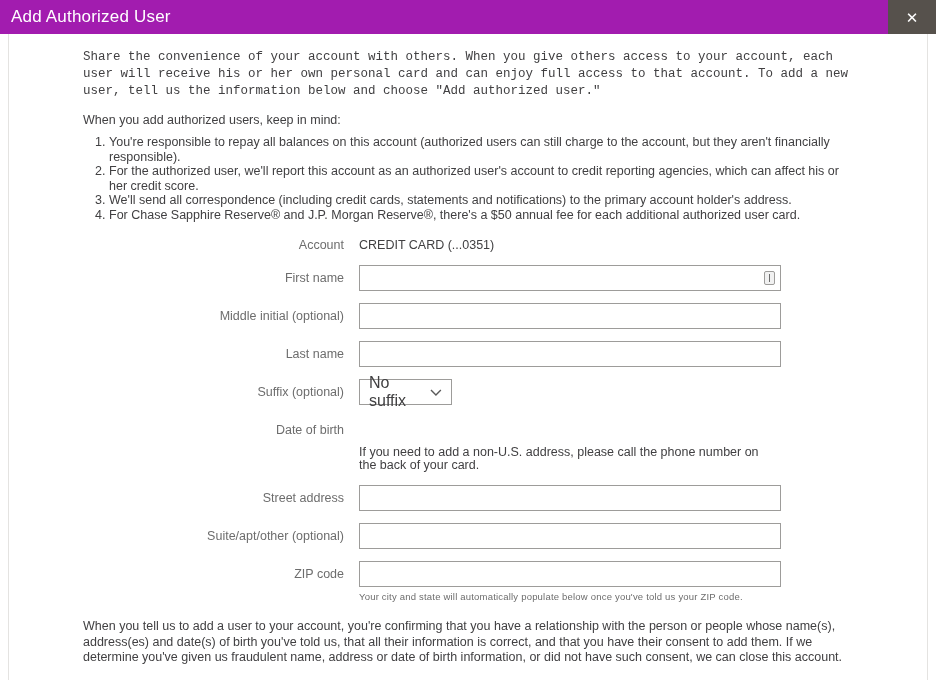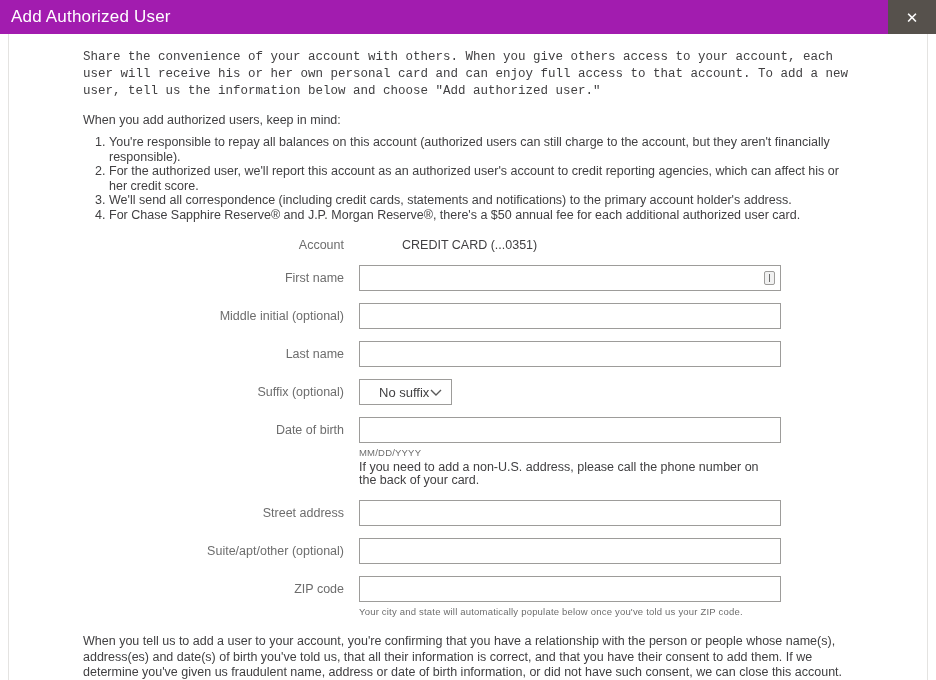--- a/index.html
+++ b/index.html
@@ -47,21 +47,21 @@
   ol.keep-list { margin: 0 0 10px 0; padding-left: 26px; }
   ol.keep-list li { font-size: 12.5px; line-height: 14.5px; color: #414042; }
 
   
   .form-row { display: flex; align-items: flex-start; margin-bottom: 12px; }
   .form-label {
     width: 276px; text-align: right; padding-right: 15px;
     font-size: 12.5px; color: #6d6d6d; line-height: 26px; flex-shrink: 0;
   }
   .field-col { width: 422px; }
-  .account-row { margin-bottom: 7px; gap: 43px; }
+  .account-row { margin-bottom: 7px; }
   .account-value { font-size: 12.5px; color: #414042; line-height: 26px; }
 
   .text-input {
     width: 422px; height: 26px;
     border: 1px solid #9d9c9a; border-radius: 0;
     background: #ffffff;
     font-family: "Liberation Sans", sans-serif;
     font-size: 13px; color: #414042;
     padding: 0 24px 0 8px;
     outline: none;
@@ -77,21 +77,21 @@
     content: ""; position: absolute; left: 4px; top: 2px;
     width: 1px; height: 8px; background: #6d6d6d;
   }
 
   .select-box {
     width: 93px; height: 26px;
     border: 1px solid #9d9c9a; background: #ffffff;
     display: flex; align-items: center; justify-content: space-between;
     padding: 0 9px; cursor: pointer;
   }
-  .select-value { font-size: 13px; color: #414042; margin-left: 10px; }
+  .select-value { font-size: 16px; color: #414042; }
   .chevron-svg { display: block; }
 
   .field-hint { font-size: 9.5px; color: #6d6d6d; margin-top: 4px; letter-spacing: 0.2px; }
 
   .non-us-note {
     margin-left: 276px; width: 410px;
     font-size: 12.5px; line-height: 13px; color: #414042;
     margin-bottom: 13px; margin-top: 3px;
   }
 
@@ -161,24 +161,20 @@
           <span class="select-value">No suffix</span>
           <svg class="chevron-svg" width="12" height="7" viewBox="0 0 12 7">
               <polyline points="1,1 6,6 11,1" fill="none" stroke="#5a5a5a" stroke-width="1.4"></polyline>
             </svg>
         </div>
       </div>
     </div>
 
     <div class="form-row" style="margin-bottom:2px;">
       <div class="form-label">Date of birth</div>
-      <div class="field-col">
-        <input class="text-input" type="text" value="" style="">
-        <div class="field-hint">MM/DD/YYYY</div>
-      </div>
     </div>
 
     <p class="non-us-note">If you need to add a non-U.S. address, please call the phone number on the back of your card.</p>
 
     <div class="form-row">
       <div class="form-label">Street address</div>
       <div class="field-col">
         <input class="text-input" type="text" value="" style="">
       </div>
     </div>

